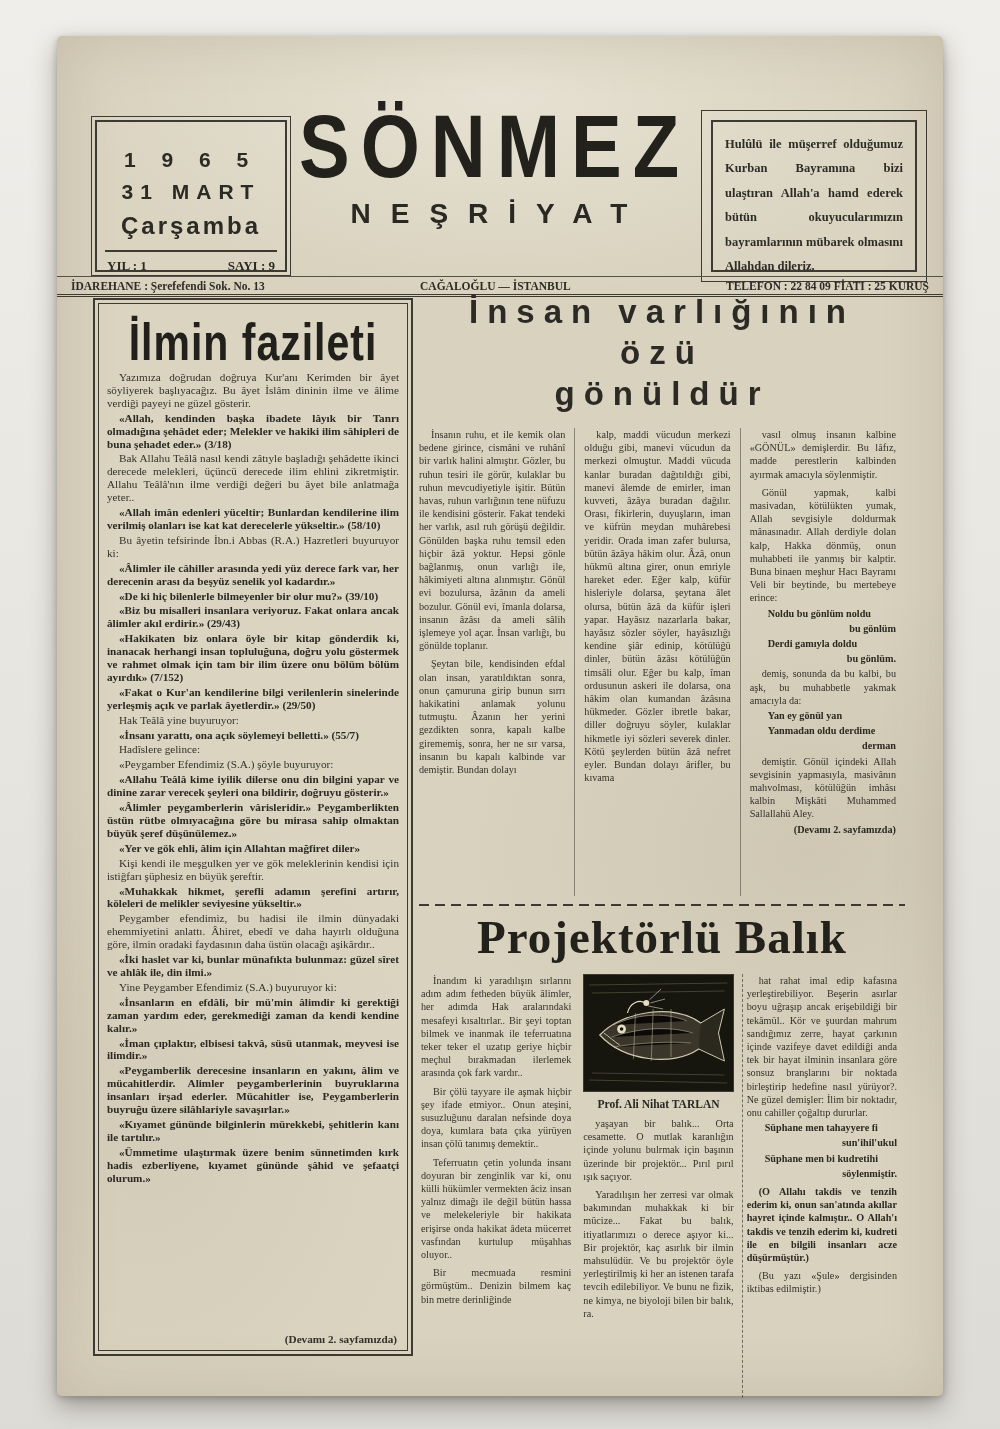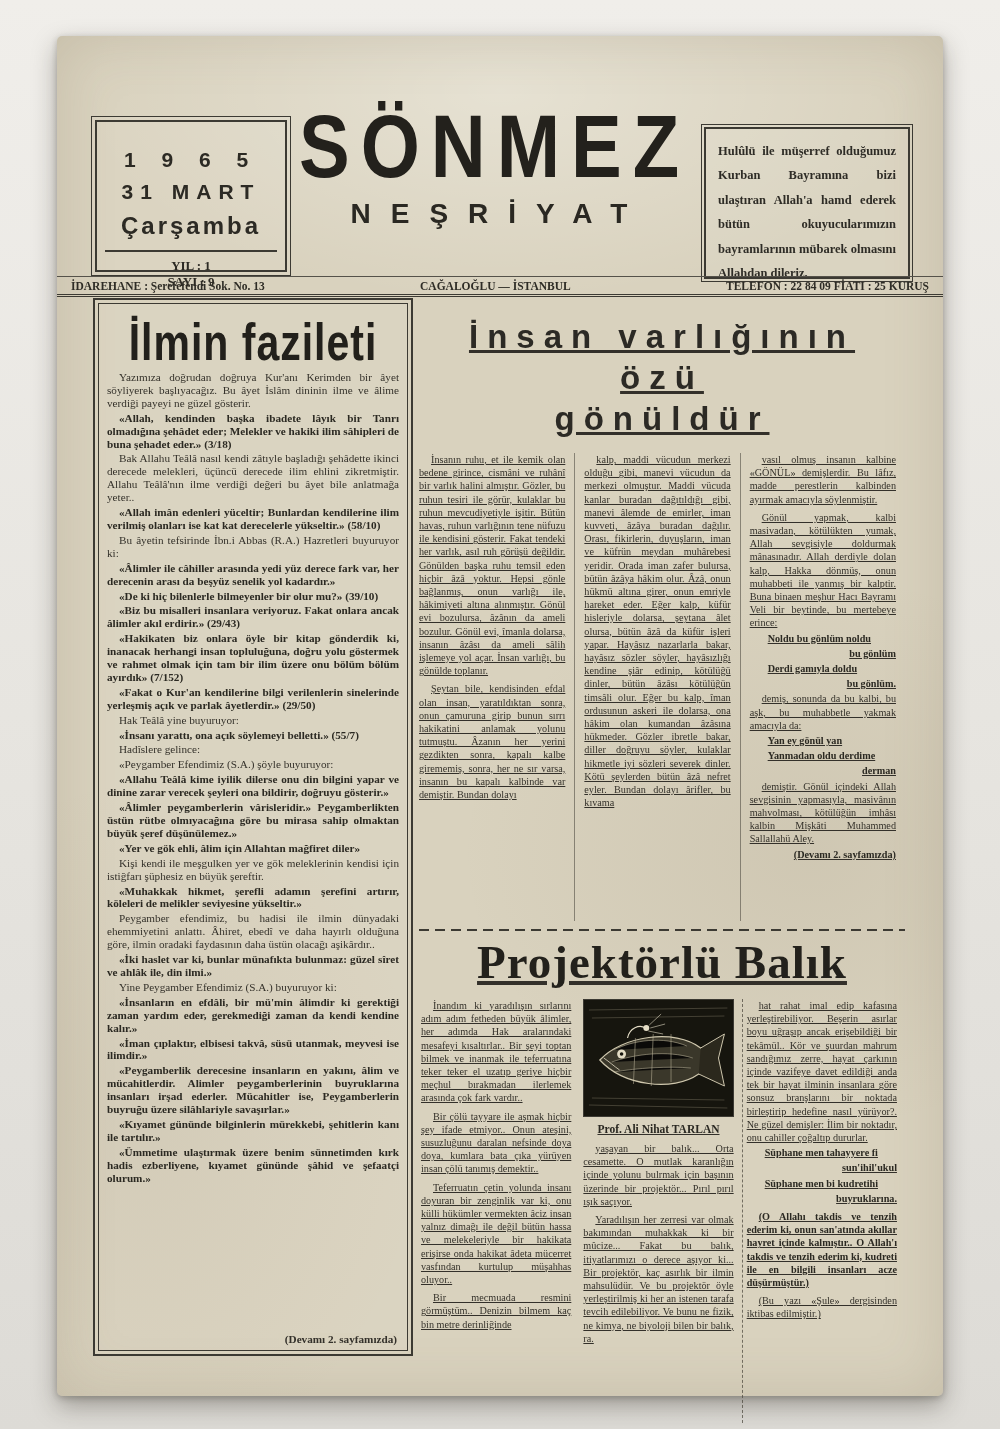--- a/index.html
+++ b/index.html
@@ -21,55 +21,55 @@
     border-radius:5px;
     color:#33302a;
   }
   
   .date-box{position:absolute;left:34px;top:80px;width:192px;height:152px;border:1px solid #3c3a33;padding:3px;background:rgba(255,255,250,.06);}
   .date-box-inner{border:2px solid #3c3a33;height:100%;box-sizing:border-box;text-align:center;padding-top:26px;}
   .db-year{font-family:"Liberation Sans",sans-serif;font-weight:bold;font-size:21px;letter-spacing:10px;color:#2c2a24;}
   .db-date{font-family:"Liberation Sans",sans-serif;font-weight:bold;font-size:21px;letter-spacing:7px;margin-top:8px;color:#2c2a24;}
   .db-day{font-family:"Liberation Sans",sans-serif;font-weight:bold;font-size:24px;letter-spacing:3px;margin-top:8px;color:#2c2a24;}
   .db-rule{border-top:2px solid #3c3a33;margin:10px 8px 6px;}
-  .db-row{display:flex;justify-content:space-between;padding:0 10px;font-size:13px;font-weight:bold;color:#2c2a24;flex-direction:column;}
+  .db-row{display:flex;justify-content:space-between;padding:0 10px;font-size:13px;font-weight:bold;color:#2c2a24;}
   .title-block{position:absolute;left:228px;top:66px;width:408px;text-align:center;}
   .paper-title{
     font-family:"Liberation Sans",sans-serif;font-weight:bold;font-size:76px;line-height:84px;
     letter-spacing:11px;margin-right:-11px;color:#23211c;
     transform:scaleY(1.16);transform-origin:50% 30%;
   }
   .paper-subtitle{font-family:"Liberation Sans",sans-serif;font-weight:bold;font-size:28px;letter-spacing:20px;margin-right:-20px;margin-top:12px;color:#2a2822;}
   .tagline{
     margin-top:9px;border-top:1px solid #3c3a33;border-bottom:1px solid #3c3a33;
     font-family:"Liberation Sans",sans-serif;font-weight:bold;font-size:12.5px;letter-spacing:3px;
     padding:4px 0 3px;color:#2c2a24;
   }
-  .announce-box{position:absolute;left:644px;top:88px;width:206px;height:152px;border:1px solid #3c3a33;padding:2px;background:rgba(255,255,250,.05);}
+  .announce-box{position:absolute;left:644px;top:74px;width:206px;height:152px;border:1px solid #3c3a33;padding:9px;background:rgba(255,255,250,.05);}
   .announce-inner{border:2px solid #3c3a33;height:100%;box-sizing:border-box;padding:10px 12px;}
   .announce-inner p{margin:0;font-size:12.5px;font-weight:bold;line-height:1.95;text-align:justify;color:#2e2c26;}
   .info-bar{
     position:absolute;left:0;top:240px;width:100%;box-sizing:border-box;
     display:flex;justify-content:space-between;align-items:center;
     padding:3px 14px 2px;border-bottom:3px double #3c3a33;border-top:1px solid #55524a;
     font-size:11.5px;font-weight:bold;color:#2e2c26;
   }
   
   .left-article{
     position:absolute;left:36px;top:262px;width:320px;height:1058px;box-sizing:border-box;
     border:2px solid #3c3a33;box-shadow:inset 0 0 0 3px #d9d2be, inset 0 0 0 4px #3c3a33;
     padding:12px 12px 10px;overflow:hidden;background:rgba(255,255,250,.05);
   }
   .left-title{
     margin:2px 0 10px;text-align:center;font-family:"Liberation Sans",sans-serif;font-weight:bold;
     font-size:41px;letter-spacing:1px;color:#22201b;transform:scaleY(1.25);transform-origin:top;
   }
   .left-body{font-size:11.2px;line-height:12.9px;}
   .left-cont{position:absolute;right:14px;bottom:9px;font-weight:bold;font-size:11.2px;background:#d9d2be;padding-left:6px;}
-  .right-section{position:absolute;left:362px;top:274px;width:486px;height:1062px;text-decoration:underline;}
+  .right-section{position:absolute;left:362px;top:249px;width:486px;height:1062px;}
   .main-title{
     margin:6px 0 14px;text-align:center;font-family:"Liberation Sans",sans-serif;font-weight:bold;
     font-size:33px;line-height:41px;letter-spacing:9px;color:#2c2a25;
   }
   .cols3{display:flex;}
   .col{flex:1 1 0;overflow:hidden;box-sizing:border-box;}
   .main-cols{height:468px;}
   .main-cols .col + .col{border-left:1px solid rgba(70,66,56,.55);padding-left:9px;}
   .main-cols .col{padding-right:9px;}
   .col .para{font-size:10.2px;line-height:13.2px;}
@@ -238,21 +238,21 @@
           <div>
               <p class="para">yaşayan bir balık... Orta cesamette. O mutlak karanlığın içinde yolunu bulrmak için başının üzerinde bir projektör... Pırıl pırıl ışık saçıyor.</p>
               <p class="para gap">Yaradılışın her zerresi var olmak bakımından muhakkak ki bir mûcize... Fakat bu balık, itiyatlarımızı o derece aşıyor ki... Bir projektör, kaç asırlık bir ilmin mahsulüdür. Ve bu projektör öyle yerleştirilmiş ki her an istenen tarafa tevcih edilebiliyor. Ve bunu ne fizik, ne kimya, ne biyoloji bilen bir balık, ra.</p>
             </div>
         </div>
         <div class="col col-dashed">
             <p class="para">hat rahat imal edip kafasına yerleştirebiliyor. Beşerin asırlar boyu uğraşıp ancak erişebildiği bir tekâmül.. Kör ve şuurdan mahrum sandığımız zerre, hayat çarkının içinde vazifeye davet edildiği anda tek bir hayat ilminin insanlara göre sonsuz branşlarını bir noktada birleştirip hedefine nasıl yürüyor?. Ne güzel demişler: İlim bir noktadır, onu cahiller çoğaltıp dururlar.</p>
             <p class="para verse">Süphane men tahayyere fi</p>
             <p class="para verse-right">sun'ihil'ukul</p>
             <p class="para verse">Süphane men bi kudretihi</p>
-            <p class="para verse-right">buyruklarına.</p>
+            <p class="para verse-right">söylenmiştir.</p>
             <p class="para bold gap">(O Allahı takdis ve tenzih ederim ki, onun san'atında akıllar hayret içinde kalmıştır.. O Allah'ı takdis ve tenzih ederim ki, kudreti ile en bilgili insanları acze düşürmüştür.)</p>
             <p class="para gap">(Bu yazı «Şule» dergisinden iktibas edilmiştir.)</p>
           </div>
       </div>
     </section>
 
   </div>
 </div>
 
 </body></html>

